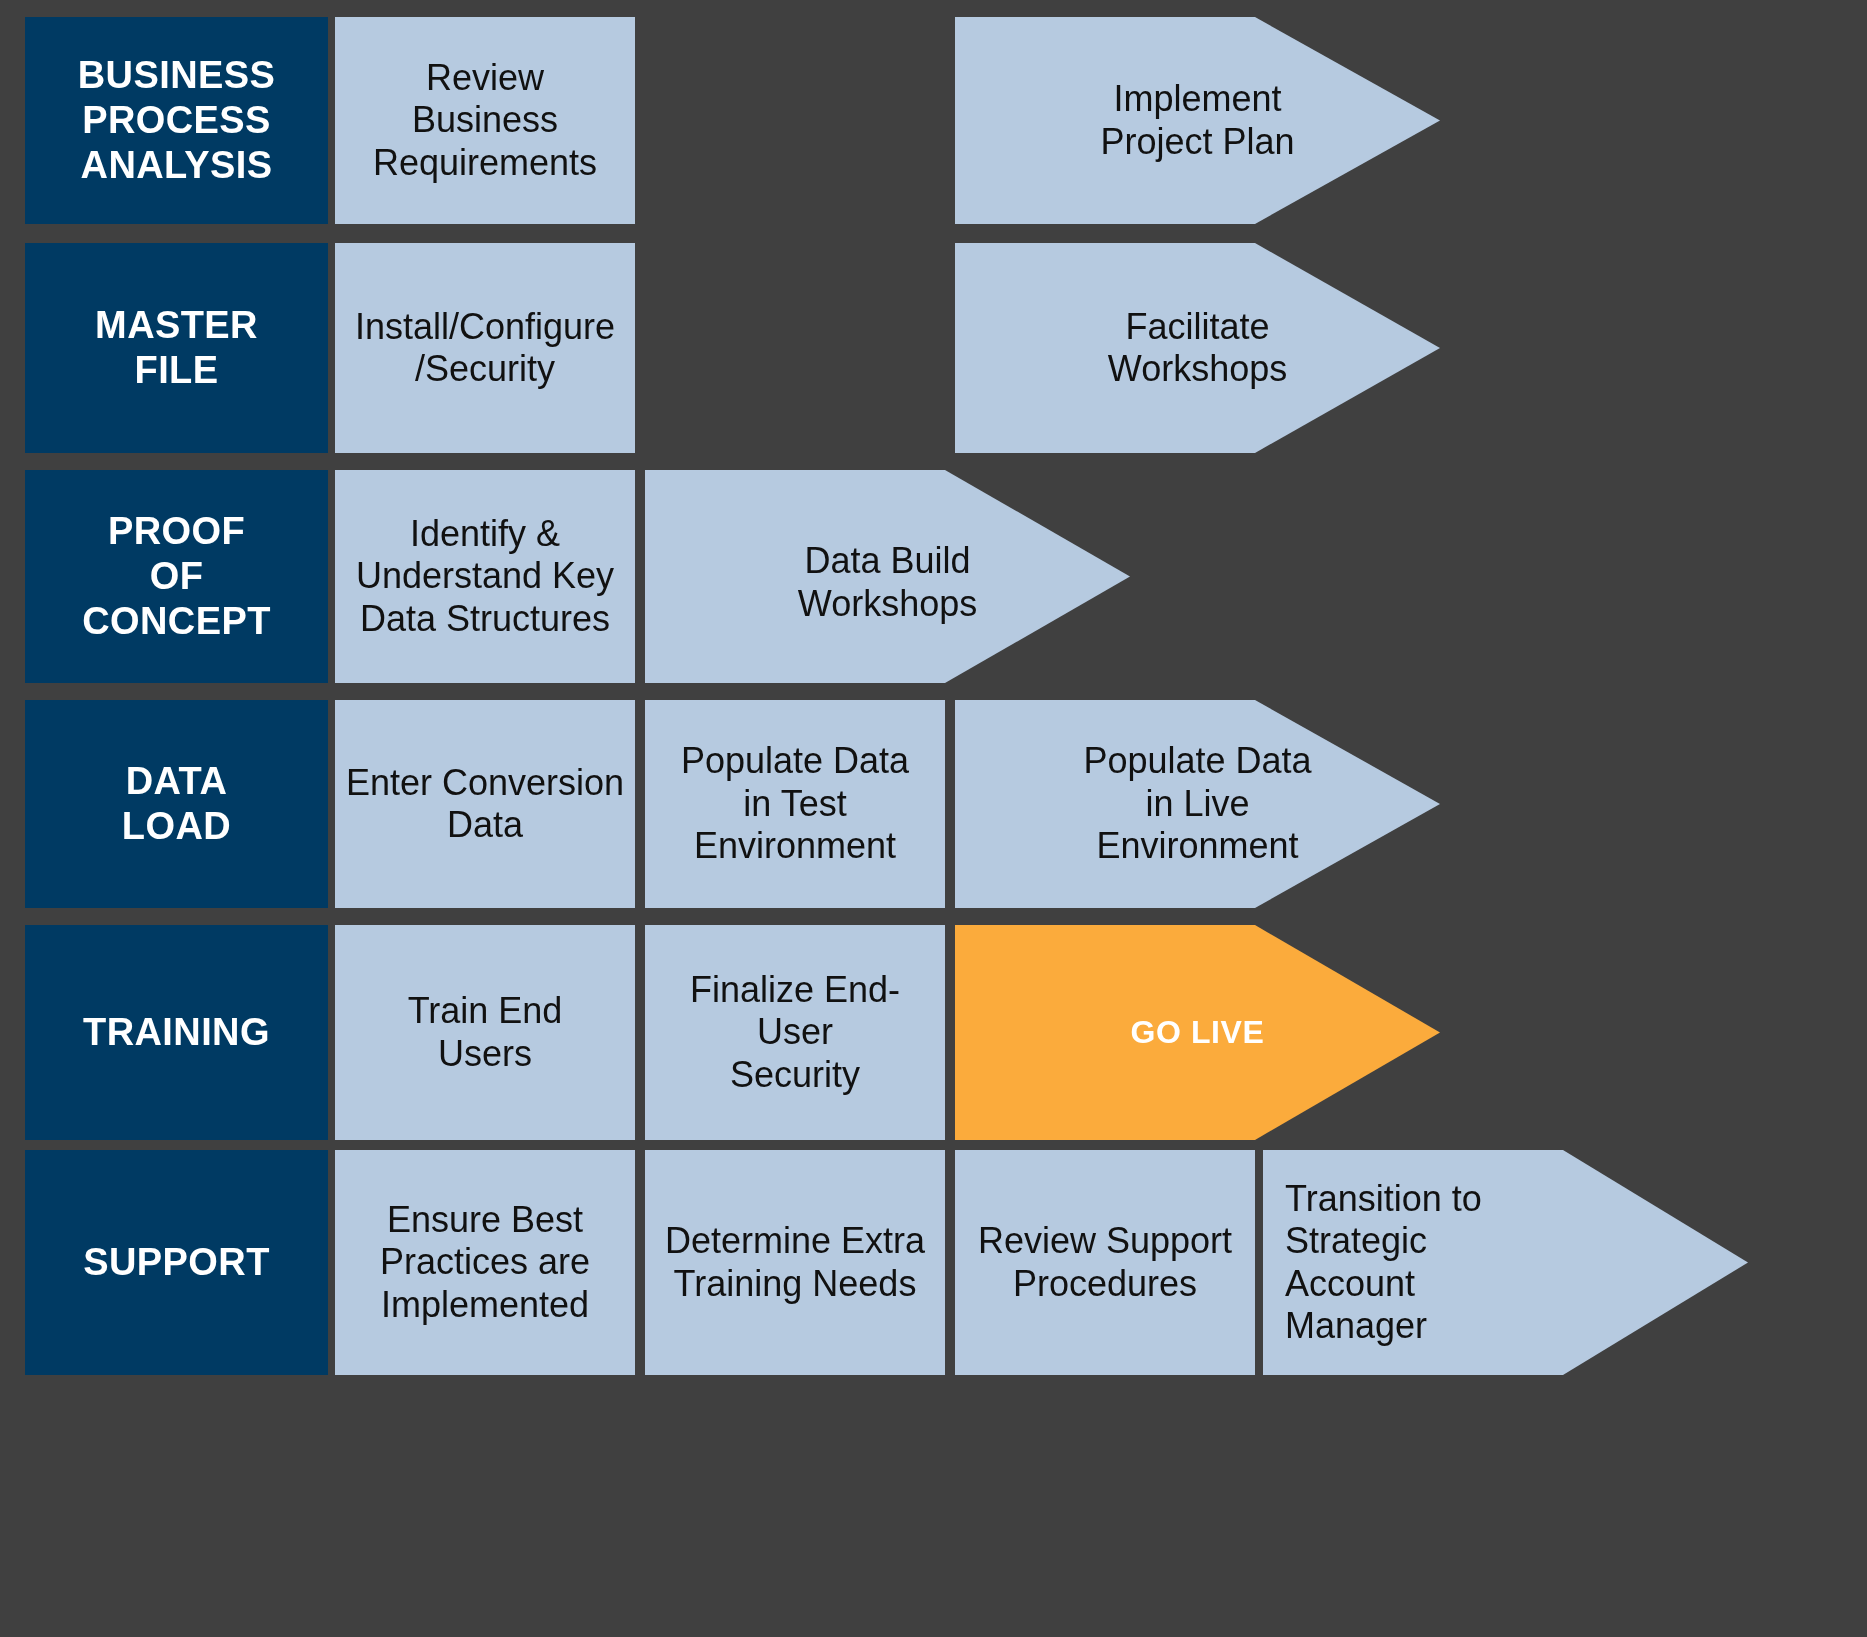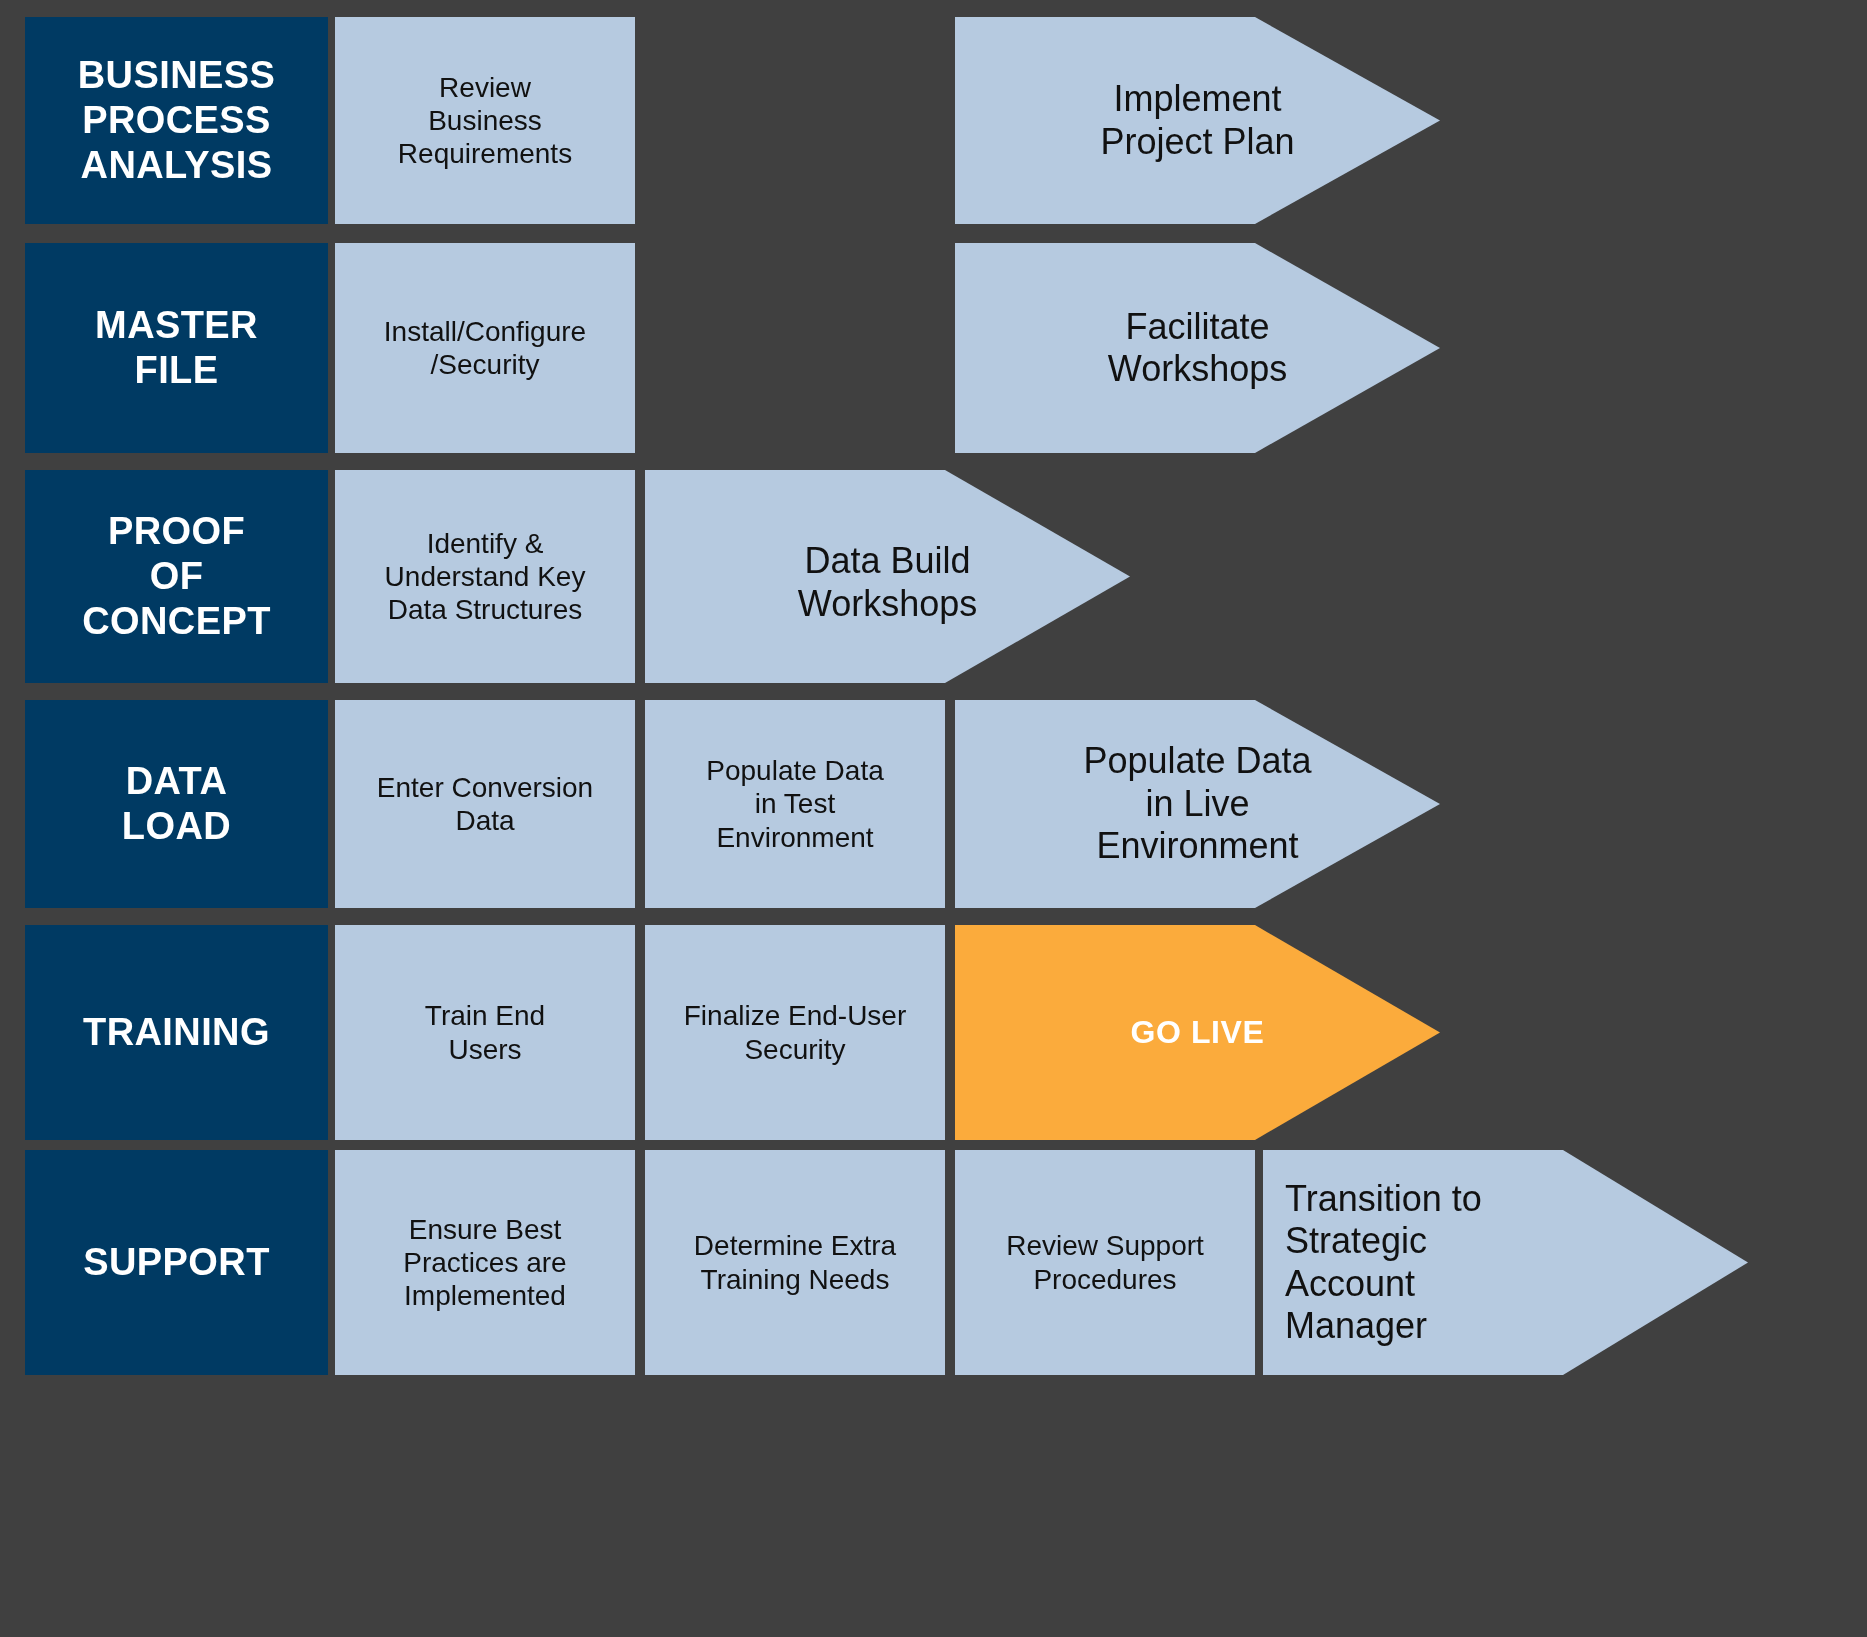--- a/index.html
+++ b/index.html
@@ -45,21 +45,21 @@
     background: #003A63;
     color: #ffffff;
     font-weight: bold;
     font-size: 38px;
     letter-spacing: 0.4px;
   }
   
   .task {
     background: #B6CAE0;
     color: #111111;
-    font-size: 28px;
+    font-size: 36px;
     font-weight: normal;
   }
   
   .arrow {
     background: #B6CAE0;
     color: #111111;
     font-size: 36px;
   }
   .arrow-orange {
     background: #FBAB3C;

